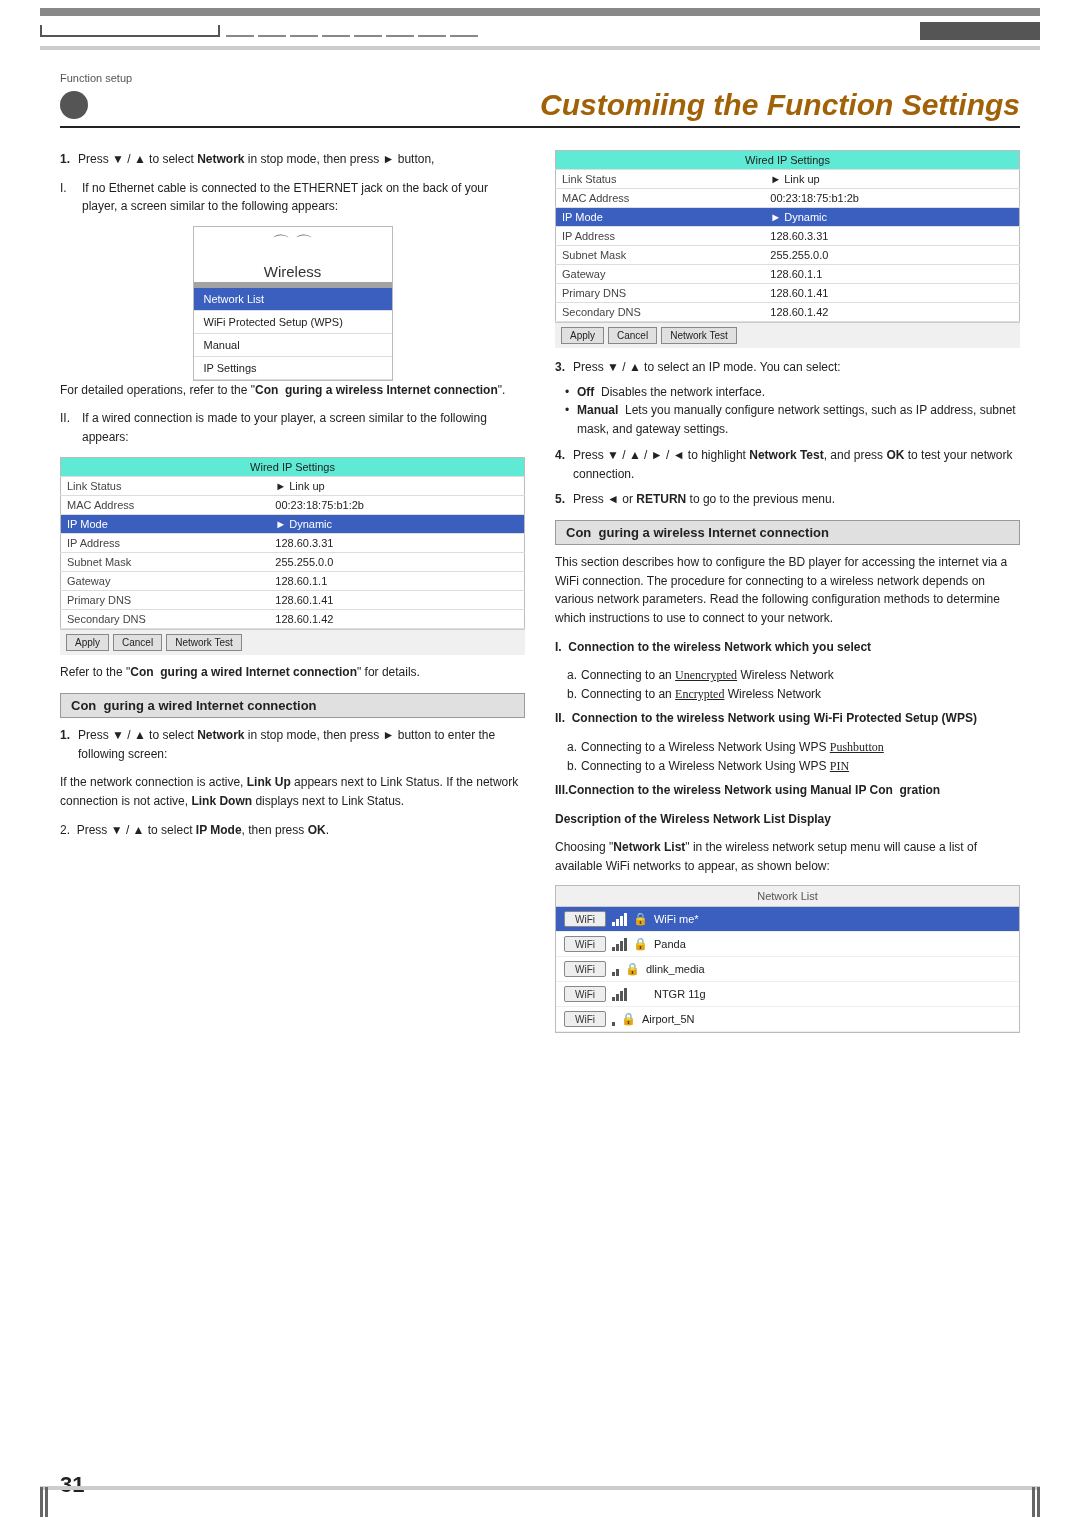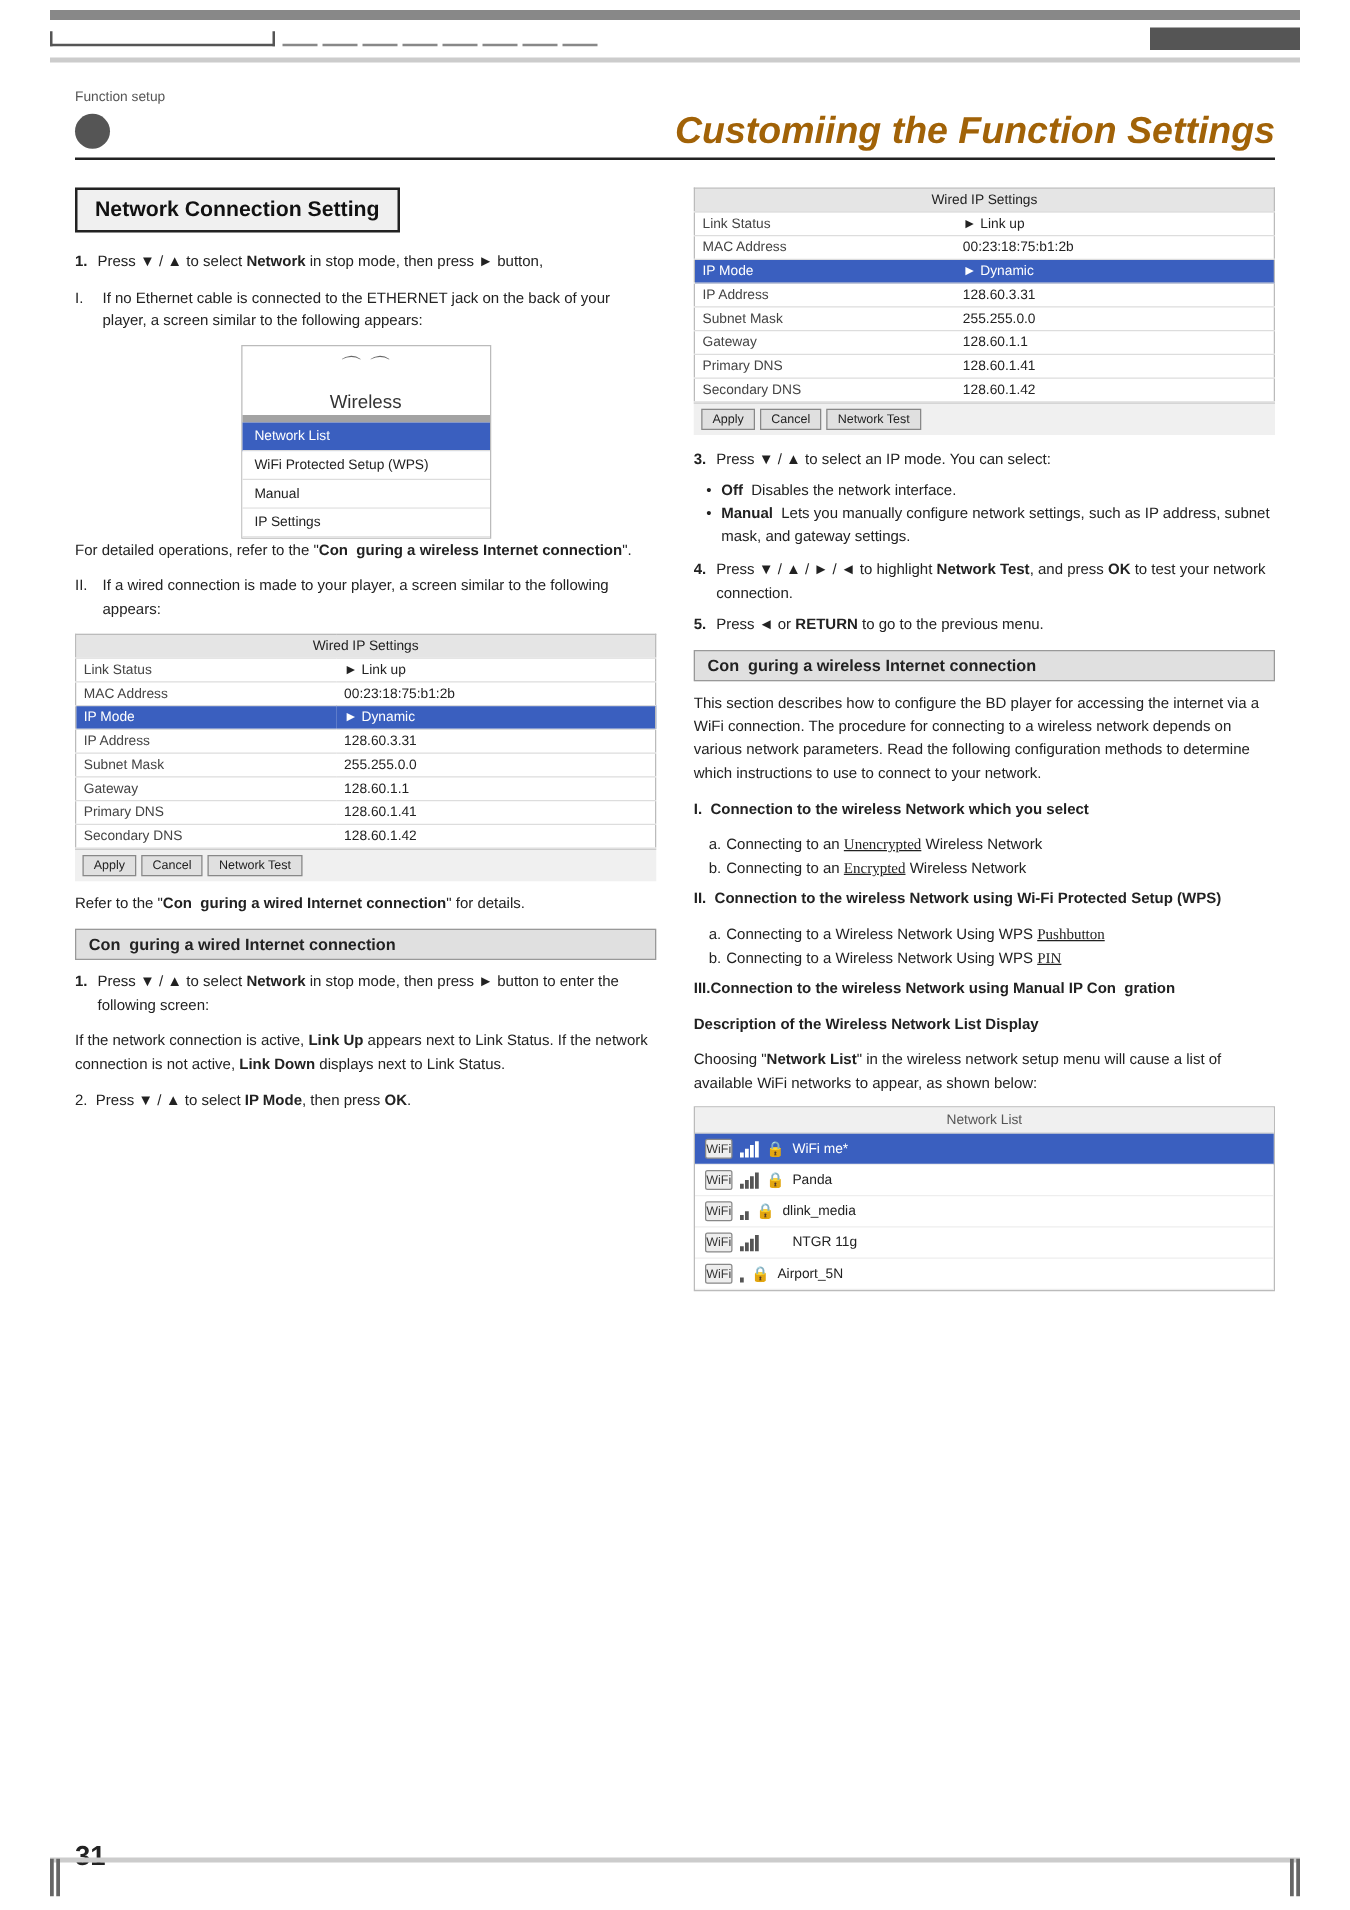--- a/index.html
+++ b/index.html
@@ -202,21 +202,21 @@
       color: #444;
     }
     .wired-table .value-col {
       color: #222;
     }
     .wired-table-title {
       text-align: center;
       font-size: 11px;
       color: #555;
       padding: 4px;
-      background: #e5e5e5;
+      background: #5eead4;
       border-bottom: 1px solid #ccc;
     }
 
     
     .btn-row {
       display: flex;
       gap: 4px;
       padding: 4px 6px;
       background: #f0f0f0;
       border-top: 1px solid #ccc;
@@ -352,21 +352,21 @@
       font-size: 11px;
     }
     .network-row.highlighted-row {
       background: #3a5fbf;
       color: #fff;
     }
     .network-icon-wifi {
       display: inline-flex;
       align-items: center;
       justify-content: center;
-      width: 22px;
+      width: 42px;
       height: 16px;
       font-size: 10px;
       border: 1px solid #888;
       border-radius: 2px;
       background: #eee;
       color: #333;
       flex-shrink: 0;
     }
     .network-signal {
       display: flex;
@@ -475,23 +475,20 @@
   </div>
   <div class="page-title-underline"></div>
 </div>
 
 <div class="main-content">
   <div class="columns">
 
     <div class="left-col">
 
       
-      <div class="section-heading-box">
-        <h2>Network Connection Setting</h2>
-      </div>
 
       
       <ol class="num-list">
         <li>
           <span class="num">1.</span>
           <span>Press ▼ / ▲ to select <b>Network</b> in stop mode, then press ► button,</span>
         </li>
       </ol>
 
       

